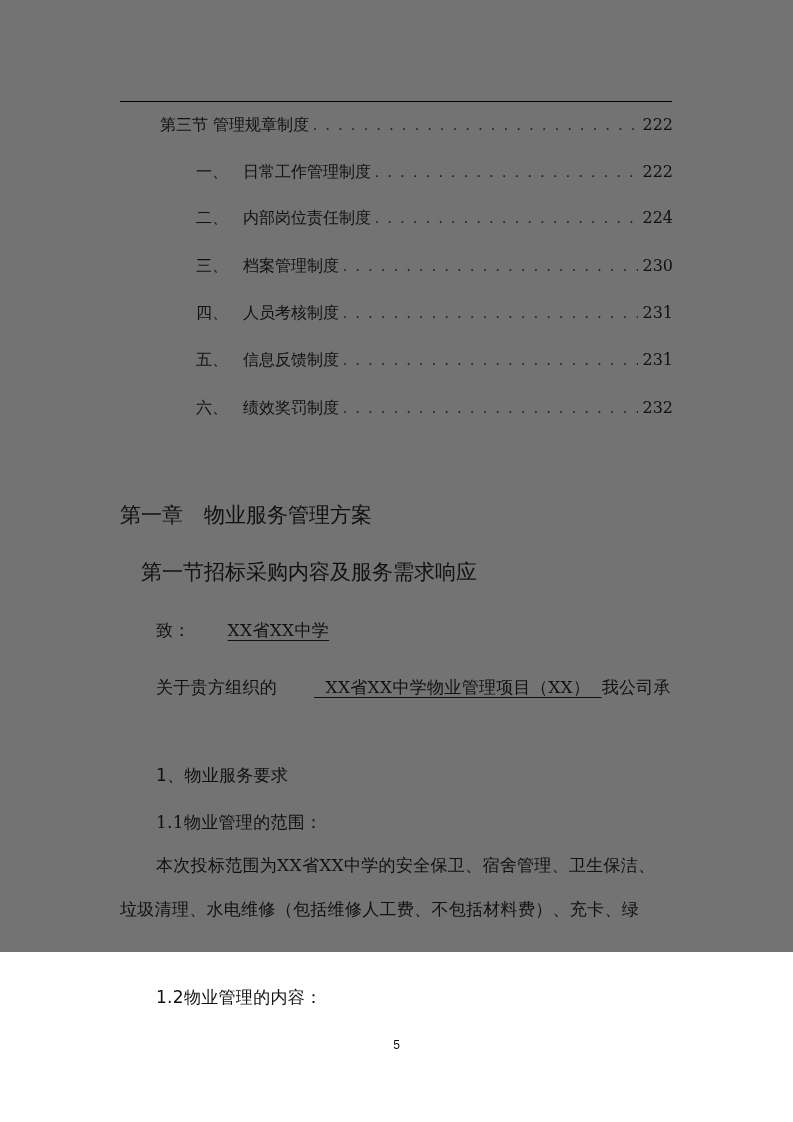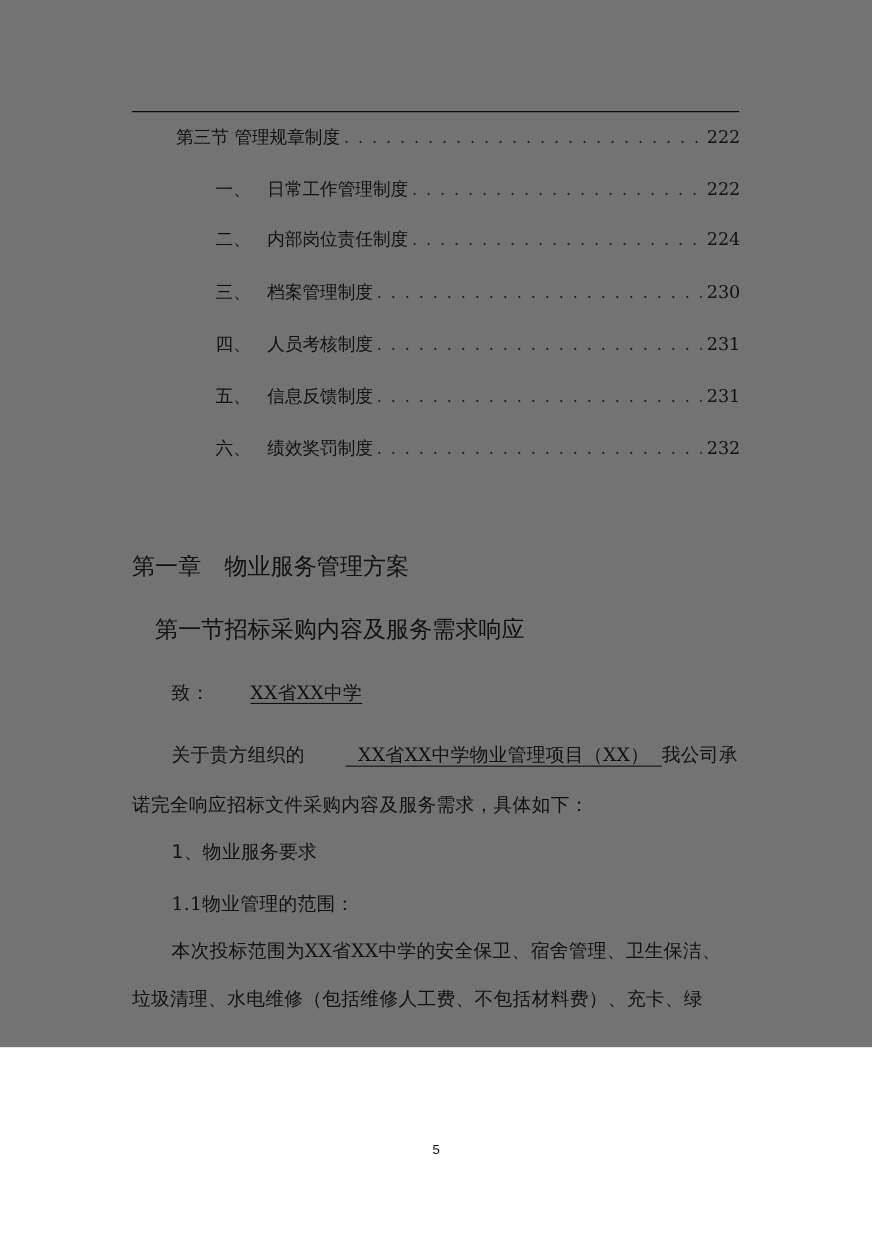--- a/index.html
+++ b/index.html
@@ -110,24 +110,24 @@
   </div>
 
   <div class="para" style="left:156px; top:618px;">
     <span>致：</span><span class="u">XX省XX中学 </span>
   </div>
 
   <div class="para" style="left:156px; top:675px;">
     <span>关于贵方组织的</span><span class="u" style="white-space:pre;">  XX省XX中学物业管理项目（XX）  </span><span>我公司承</span>
   </div>
 
-  <div class="para" style="left:120px; top:720px;">诺完全响应招标文件采购内容及服务需求，具体如下：</div>
 
   <div class="para bold-sans" style="left:156px; top:763px;">1、物业服务要求</div>
 
   <div class="para" style="left:156px; top:810px;">1.1物业管理的范围：</div>
 
   <div class="para" style="left:156px; top:853px;">本次投标范围为XX省XX中学的安全保卫、宿舍管理、卫生保洁、</div>
   <div class="para" style="left:120px; top:897px;">垃圾清理、水电维修（包括维修人工费、不包括材料费）、充卡、绿</div>
 
+  <div class="para bold-sans" style="left:156px; top:985px;">1.2物业管理的内容：</div>
 
   <div class="page-number">5</div>
 </div>
 
 </body></html>

